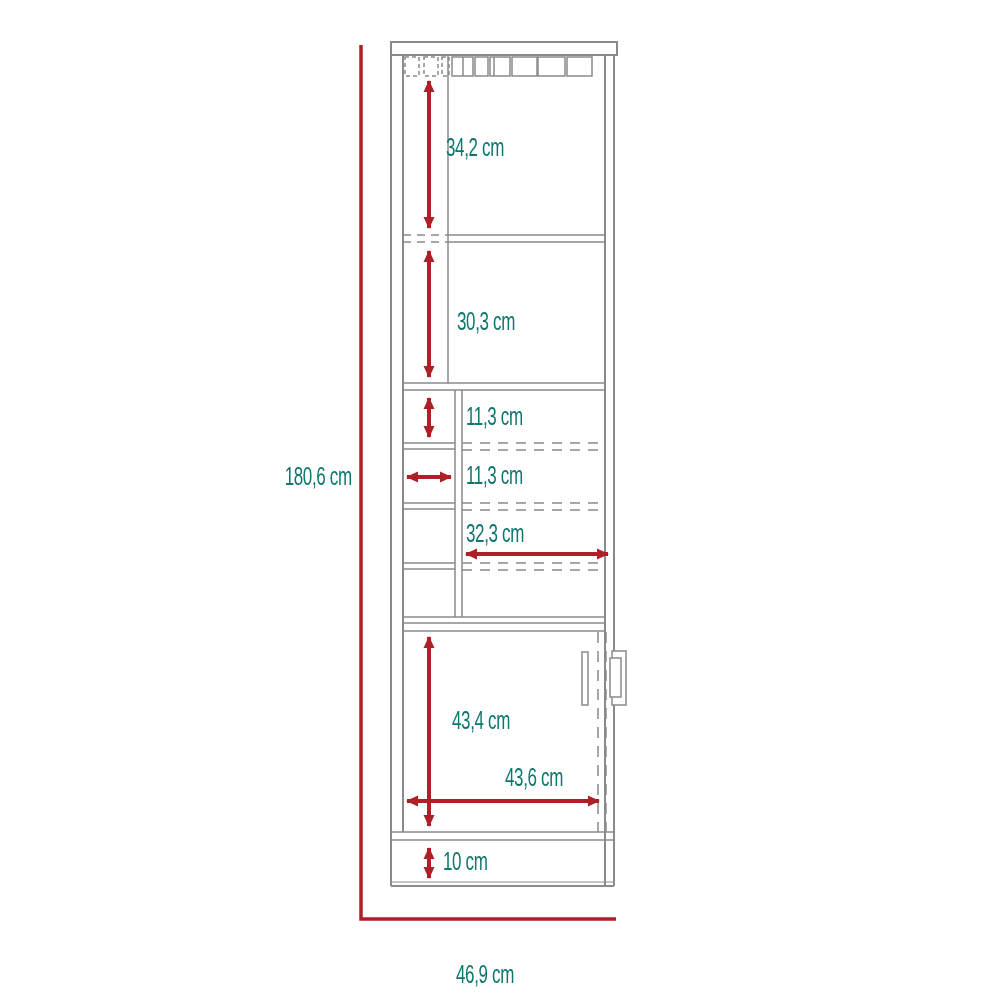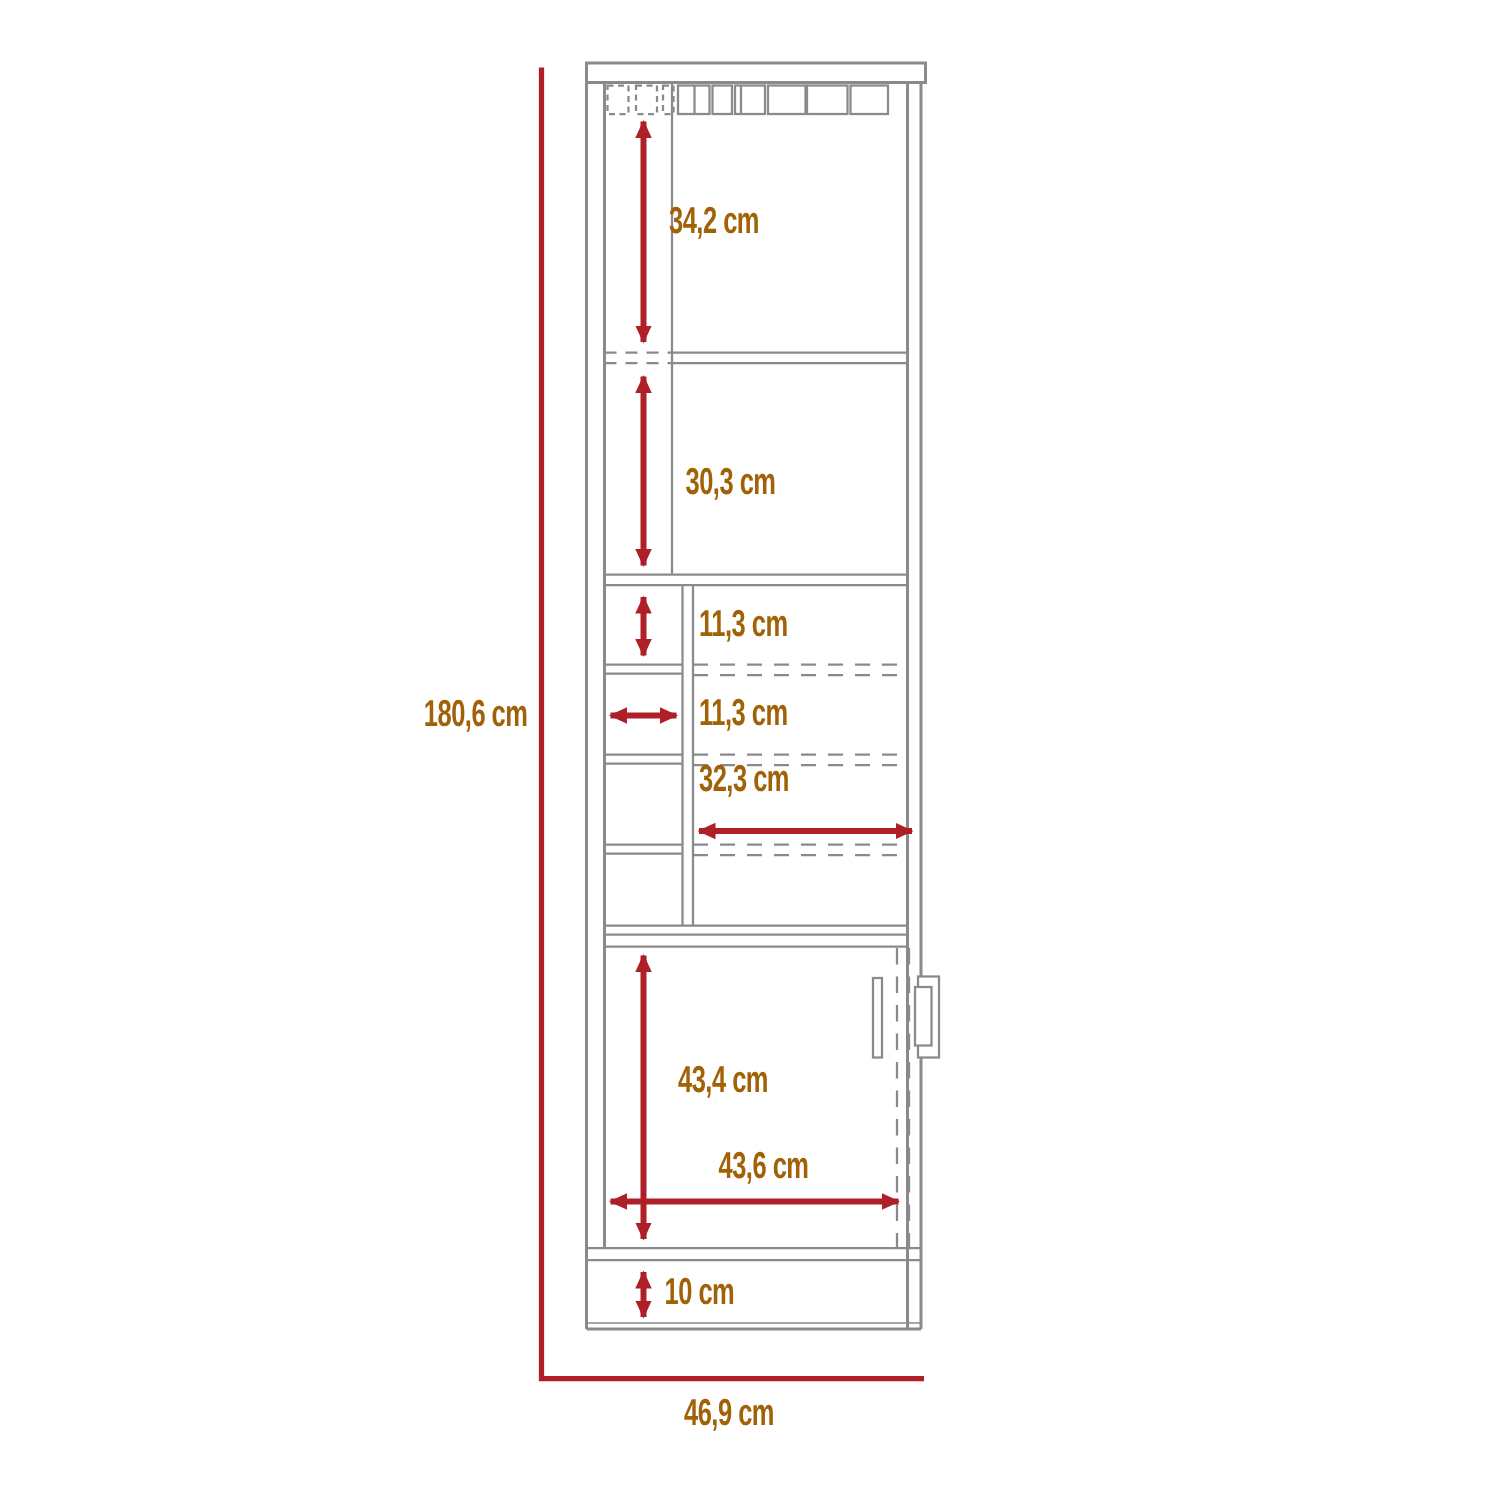--- a/index.html
+++ b/index.html
@@ -2,21 +2,21 @@
 <html><head>
 <meta charset="utf-8">
 <style>
   html,body{margin:0;padding:0;background:#ffffff;}
   .canvas{
     position:relative;width:1000px;height:1000px;background:#ffffff;overflow:hidden;
     font-family:"Liberation Sans",sans-serif;
   }
   .canvas svg{position:absolute;left:0;top:0;}
   .dim-label{
-    position:absolute;color:#a16207;font-weight:bold;font-size:25px;line-height:25px;
+    position:absolute;color:#0f766e;font-weight:normal;font-size:25px;line-height:25px;
     font-stretch:condensed;letter-spacing:-0.5px;white-space:nowrap;
   }
   .dim-label>span{display:inline-block;transform:scaleX(0.68);transform-origin:0 0;}
   .dim-label.align-right>span{transform-origin:100% 0;}
   .dim-label.align-right{text-align:right;}
 </style>
 </head>
 <body>
 
 <div class="canvas">
@@ -117,49 +117,49 @@
       <line x1="407" y1="477" x2="451" y2="477" stroke-width="4" marker-start="url(#ah)" marker-end="url(#ah)"></line>
       <line x1="466" y1="554" x2="608" y2="554" stroke-width="4" marker-start="url(#ah)" marker-end="url(#ah)"></line>
       <line x1="407" y1="801" x2="599" y2="801" stroke-width="4" marker-start="url(#ah)" marker-end="url(#ah)"></line>
     </g>
   </svg>
 
   <div class="dim-label align-right" style="right:648px;top:464px;text-align:right;">
     <span>180,6 cm</span>
   </div>
 
-  <div class="dim-label" style="left:456px;top:930px;">
+  <div class="dim-label" style="left:456px;top:962px;">
     <span>46,9 cm</span>
   </div>
 
   <div class="dim-label" style="left:446px;top:135px;">
     <span>34,2 cm</span>
   </div>
 
   <div class="dim-label" style="left:457px;top:309px;">
     <span>30,3 cm</span>
   </div>
 
   <div class="dim-label" style="left:466px;top:404px;">
     <span>11,3 cm</span>
   </div>
 
   <div class="dim-label" style="left:466px;top:463px;">
     <span>11,3 cm</span>
   </div>
 
-  <div class="dim-label" style="left:466px;top:507px;">
+  <div class="dim-label" style="left:466px;top:521px;">
     <span>32,3 cm</span>
   </div>
 
   <div class="dim-label" style="left:452px;top:708px;">
     <span>43,4 cm</span>
   </div>
 
-  <div class="dim-label" style="left:479px;top:765px;">
+  <div class="dim-label" style="left:505px;top:765px;">
     <span>43,6 cm</span>
   </div>
 
   <div class="dim-label" style="left:443px;top:849px;text-align:center;">
     <span>10 cm</span>
   </div>
 
 </div>
 
 </body></html>

